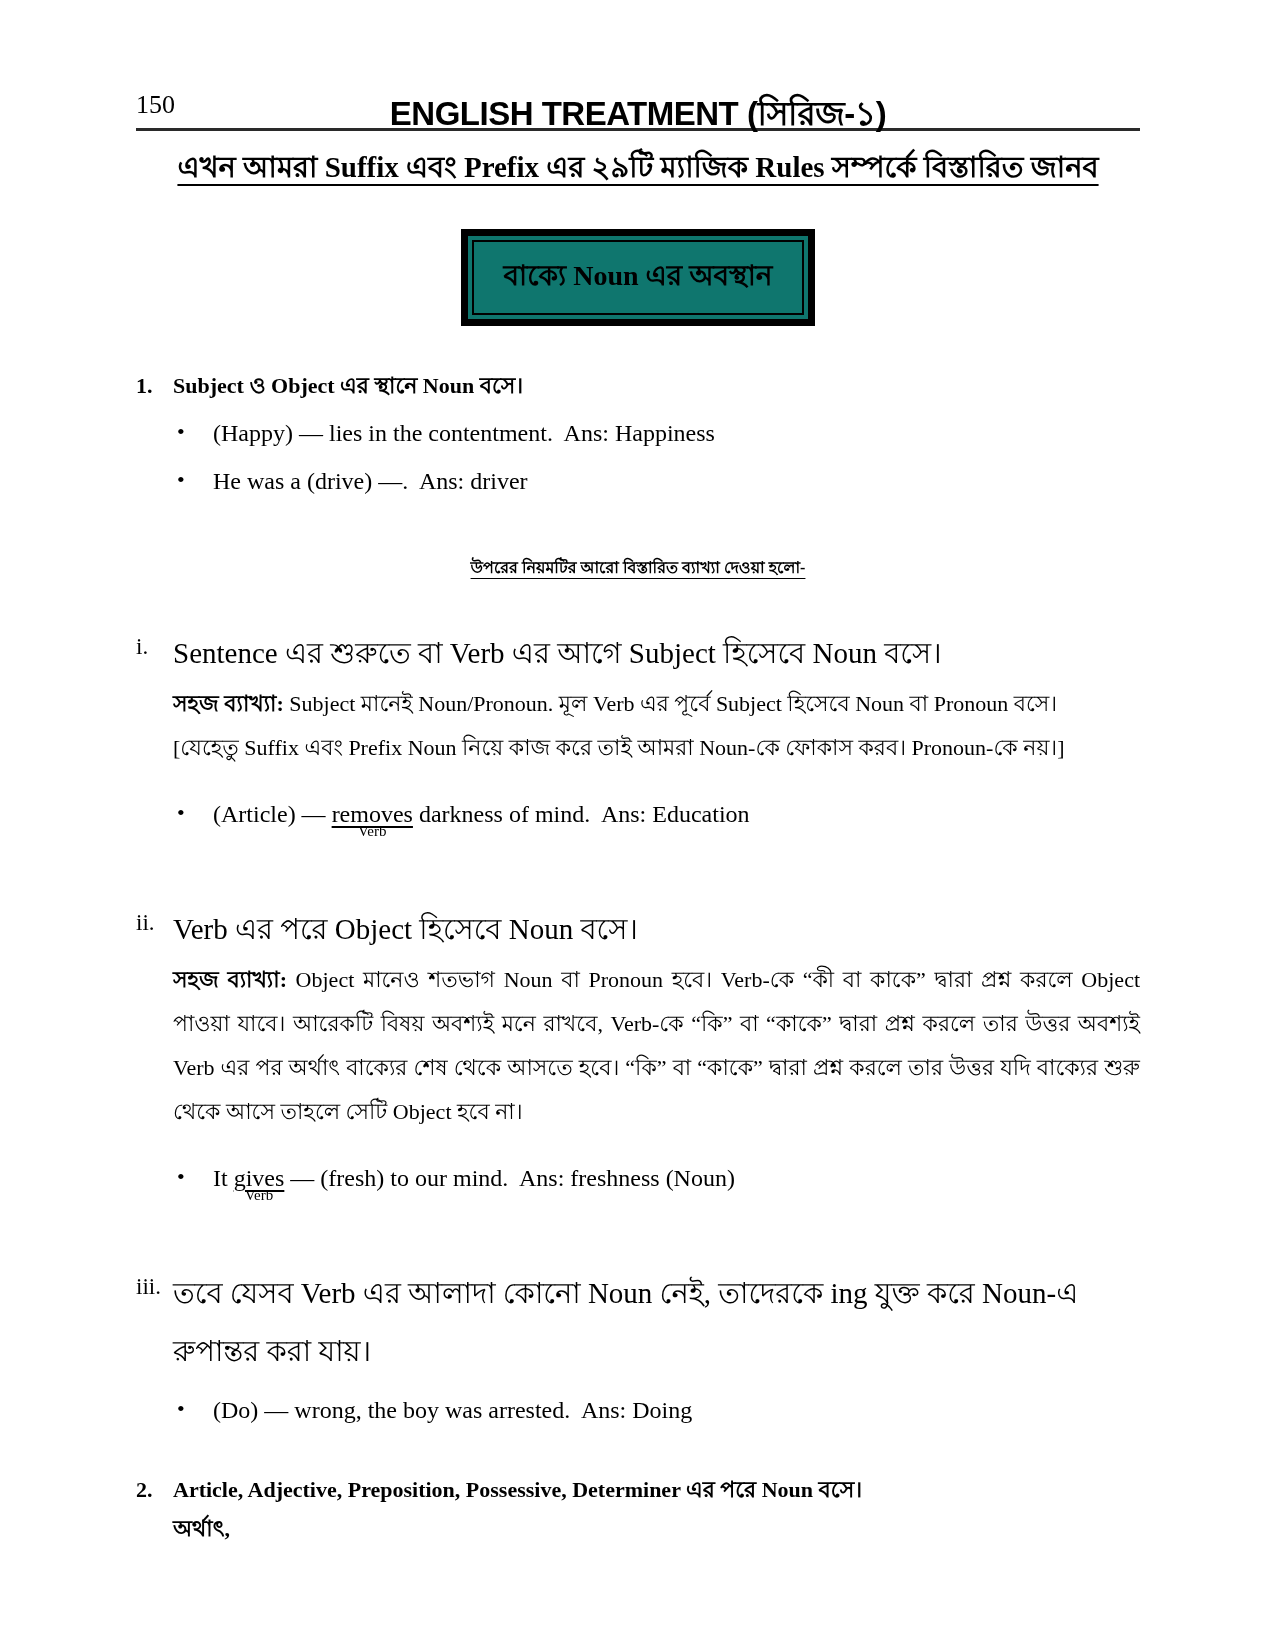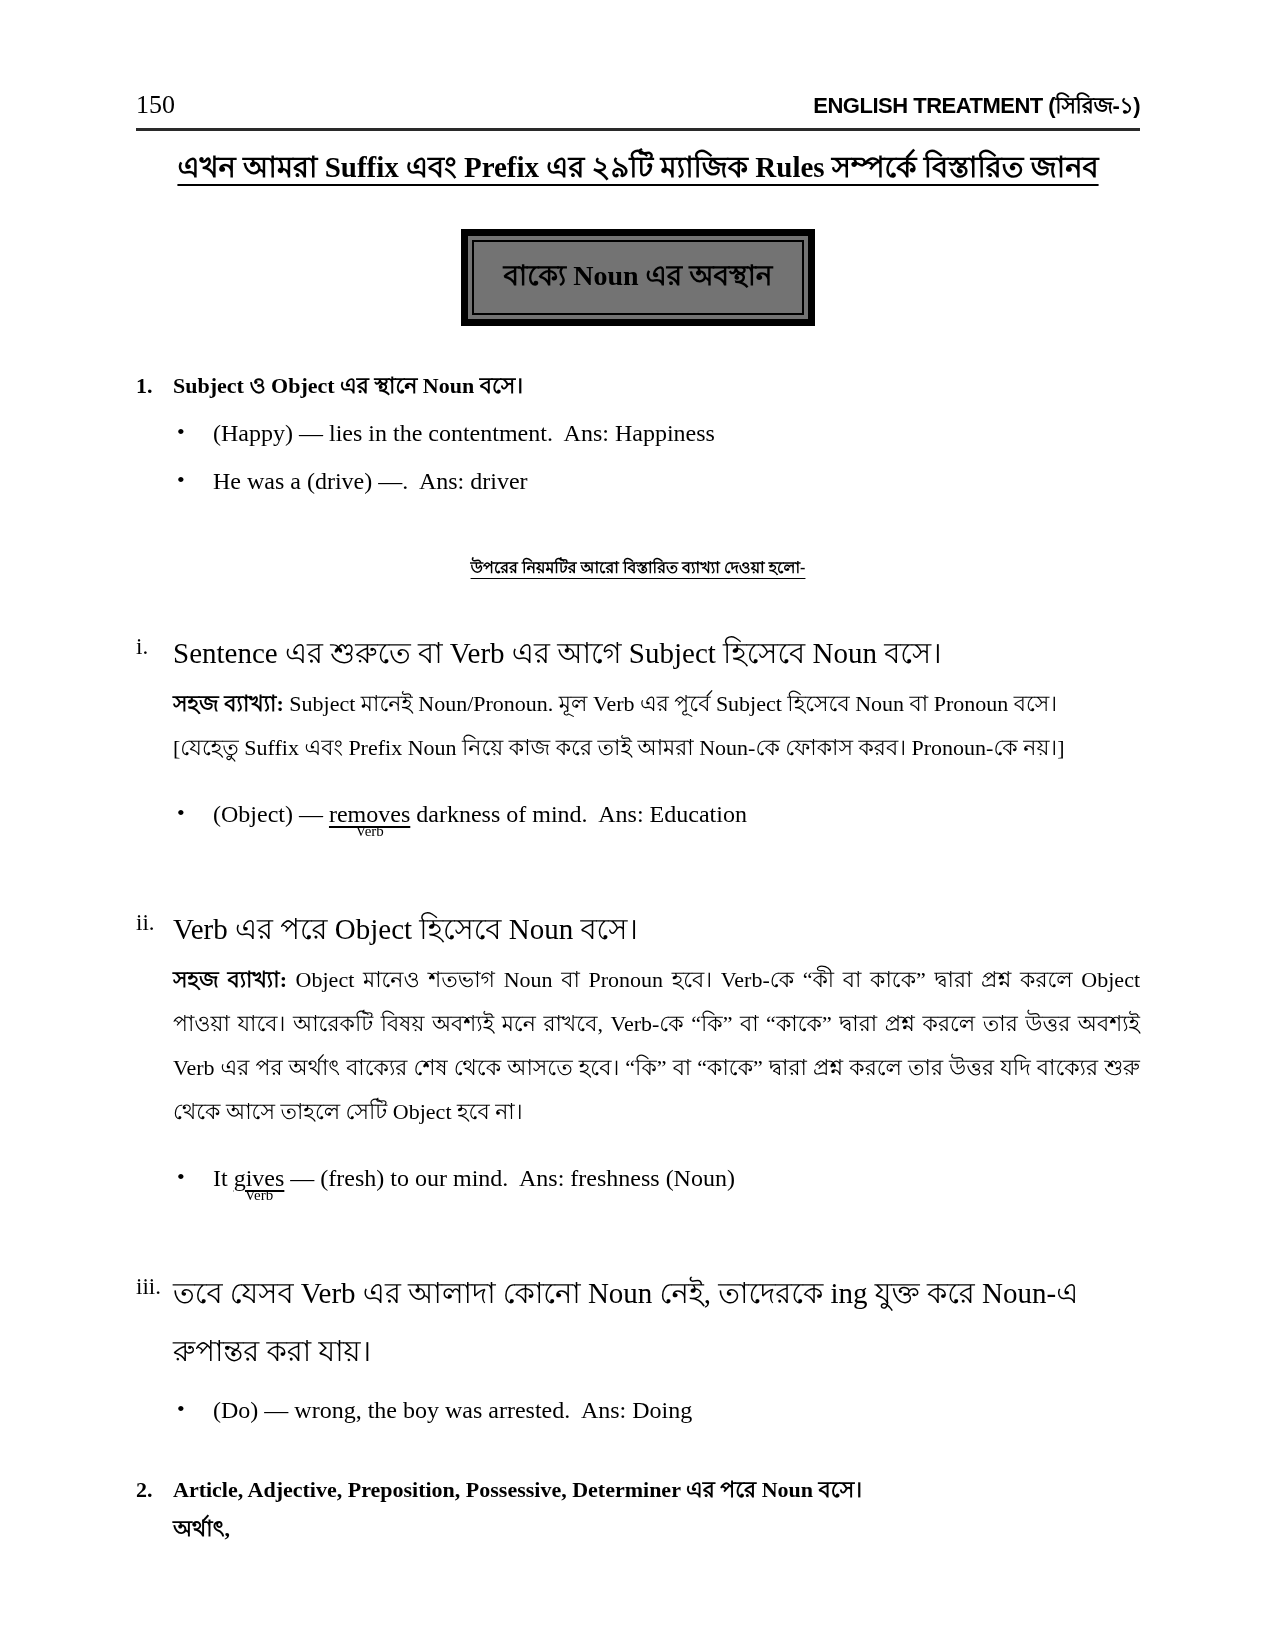--- a/index.html
+++ b/index.html
@@ -9,35 +9,35 @@
     font-family:"Liberation Serif","DejaVu Serif",serif;
     position:relative;
     overflow:hidden;
   }
   .page { padding:88px 135px 0 136px; }
 
   
   .header-row { position:relative; height:36px; }
   .page-number { position:absolute; left:0; top:2px; font-size:26px; }
   .header-title {
-    text-align:right; font-family:"Liberation Sans","DejaVu Sans",sans-serif;
-    font-weight:bold; font-size:22px; letter-spacing:-0.5px;
+    text-align:center; font-family:"Liberation Sans","DejaVu Sans",sans-serif;
+    font-weight:bold; font-size:33px; letter-spacing:-0.5px;
   }
   .header-rule { border:none; border-top:3px solid #2a2a2a; margin:4px 0 0 0; }
 
   
   .main-title {
     margin-top:13px; text-align:center; font-weight:bold; font-size:29px;
     text-decoration:underline; text-underline-offset:7px; text-decoration-thickness:2px;
     white-space:nowrap;
   }
 
   
   .noun-box-wrap { display:flex; justify-content:center; margin-top:36px; }
-  .noun-box-outer { border:7px solid #000; padding:4px; background:#737373; }
+  .noun-box-outer { border:7px solid #000; padding:4px; background:#0f766e; }
   .noun-box-inner { border:2px solid #000; padding:12px 30px; font-size:28px; font-weight:bold; }
 
   
   .note {
     margin-top:38px; font-weight:bold; font-size:22px; line-height:2.35;
     text-align:justify;
   }
 
   
   .rule { display:flex; }
@@ -119,21 +119,21 @@
 
   <div class="point">
     <div class="point-num">i.</div>
     <div class="point-body">
       <div class="point-title">Sentence এর শুরুতে বা Verb এর আগে Subject হিসেবে Noun বসে।</div>
       <div class="point-expl"><span class="expl-label">সহজ ব্যাখ্যা:</span><span> Subject মানেই Noun/Pronoun. মূল Verb এর পূর্বে Subject হিসেবে Noun বা Pronoun বসে।</span></div>
       <div class="bracket-note">[যেহেতু Suffix এবং Prefix Noun নিয়ে কাজ করে তাই আমরা Noun-কে ফোকাস করব। Pronoun-কে নয়।]</div>
       <div class="bullets ex-block">
         <div class="bullet annotated">
           <span class="bullet-dot">•</span>
-          <span class="bullet-text"><span>(Object) — </span><span class="annot"><span class="annot-word">removes</span><span class="annot-label">Verb</span></span><span> darkness of mind.  Ans: Education</span></span>
+          <span class="bullet-text"><span>(Article) — </span><span class="annot"><span class="annot-word">removes</span><span class="annot-label">Verb</span></span><span> darkness of mind.  Ans: Education</span></span>
         </div>
       </div>
     </div>
   </div>
 
   <div class="point">
     <div class="point-num">ii.</div>
     <div class="point-body">
       <div class="point-title">Verb এর পরে Object হিসেবে Noun বসে।</div>
       <div class="point-expl"><span class="expl-label">সহজ ব্যাখ্যা:</span><span> Object মানেও শতভাগ Noun বা Pronoun হবে। Verb-কে “কী বা কাকে” দ্বারা প্রশ্ন করলে Object পাওয়া যাবে। আরেকটি বিষয় অবশ্যই মনে রাখবে, Verb-কে “কি” বা “কাকে” দ্বারা প্রশ্ন করলে তার উত্তর অবশ্যই Verb এর পর অর্থাৎ বাক্যের শেষ থেকে আসতে হবে। “কি” বা “কাকে” দ্বারা প্রশ্ন করলে তার উত্তর যদি বাক্যের শুরু থেকে আসে তাহলে সেটি Object হবে না।</span></div>

